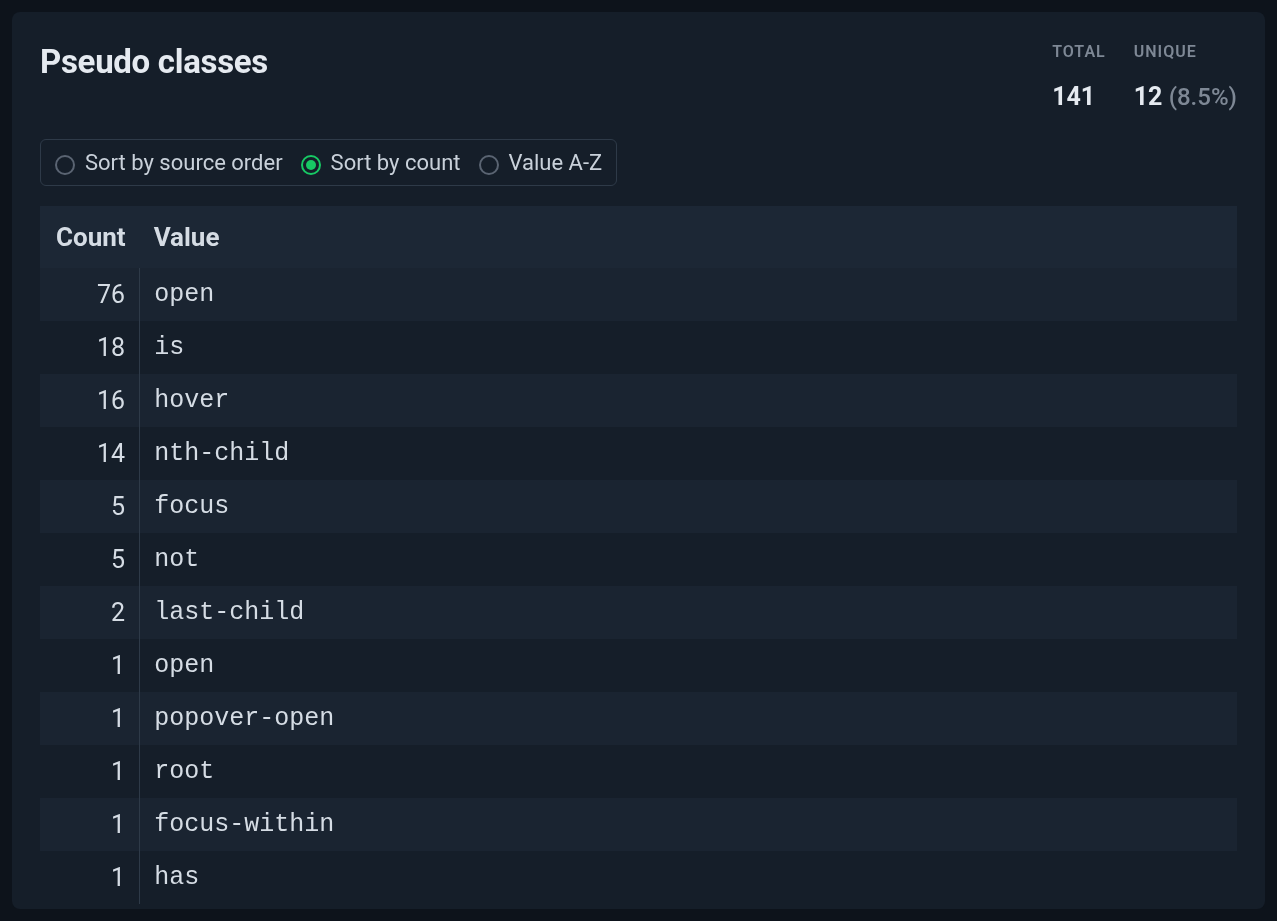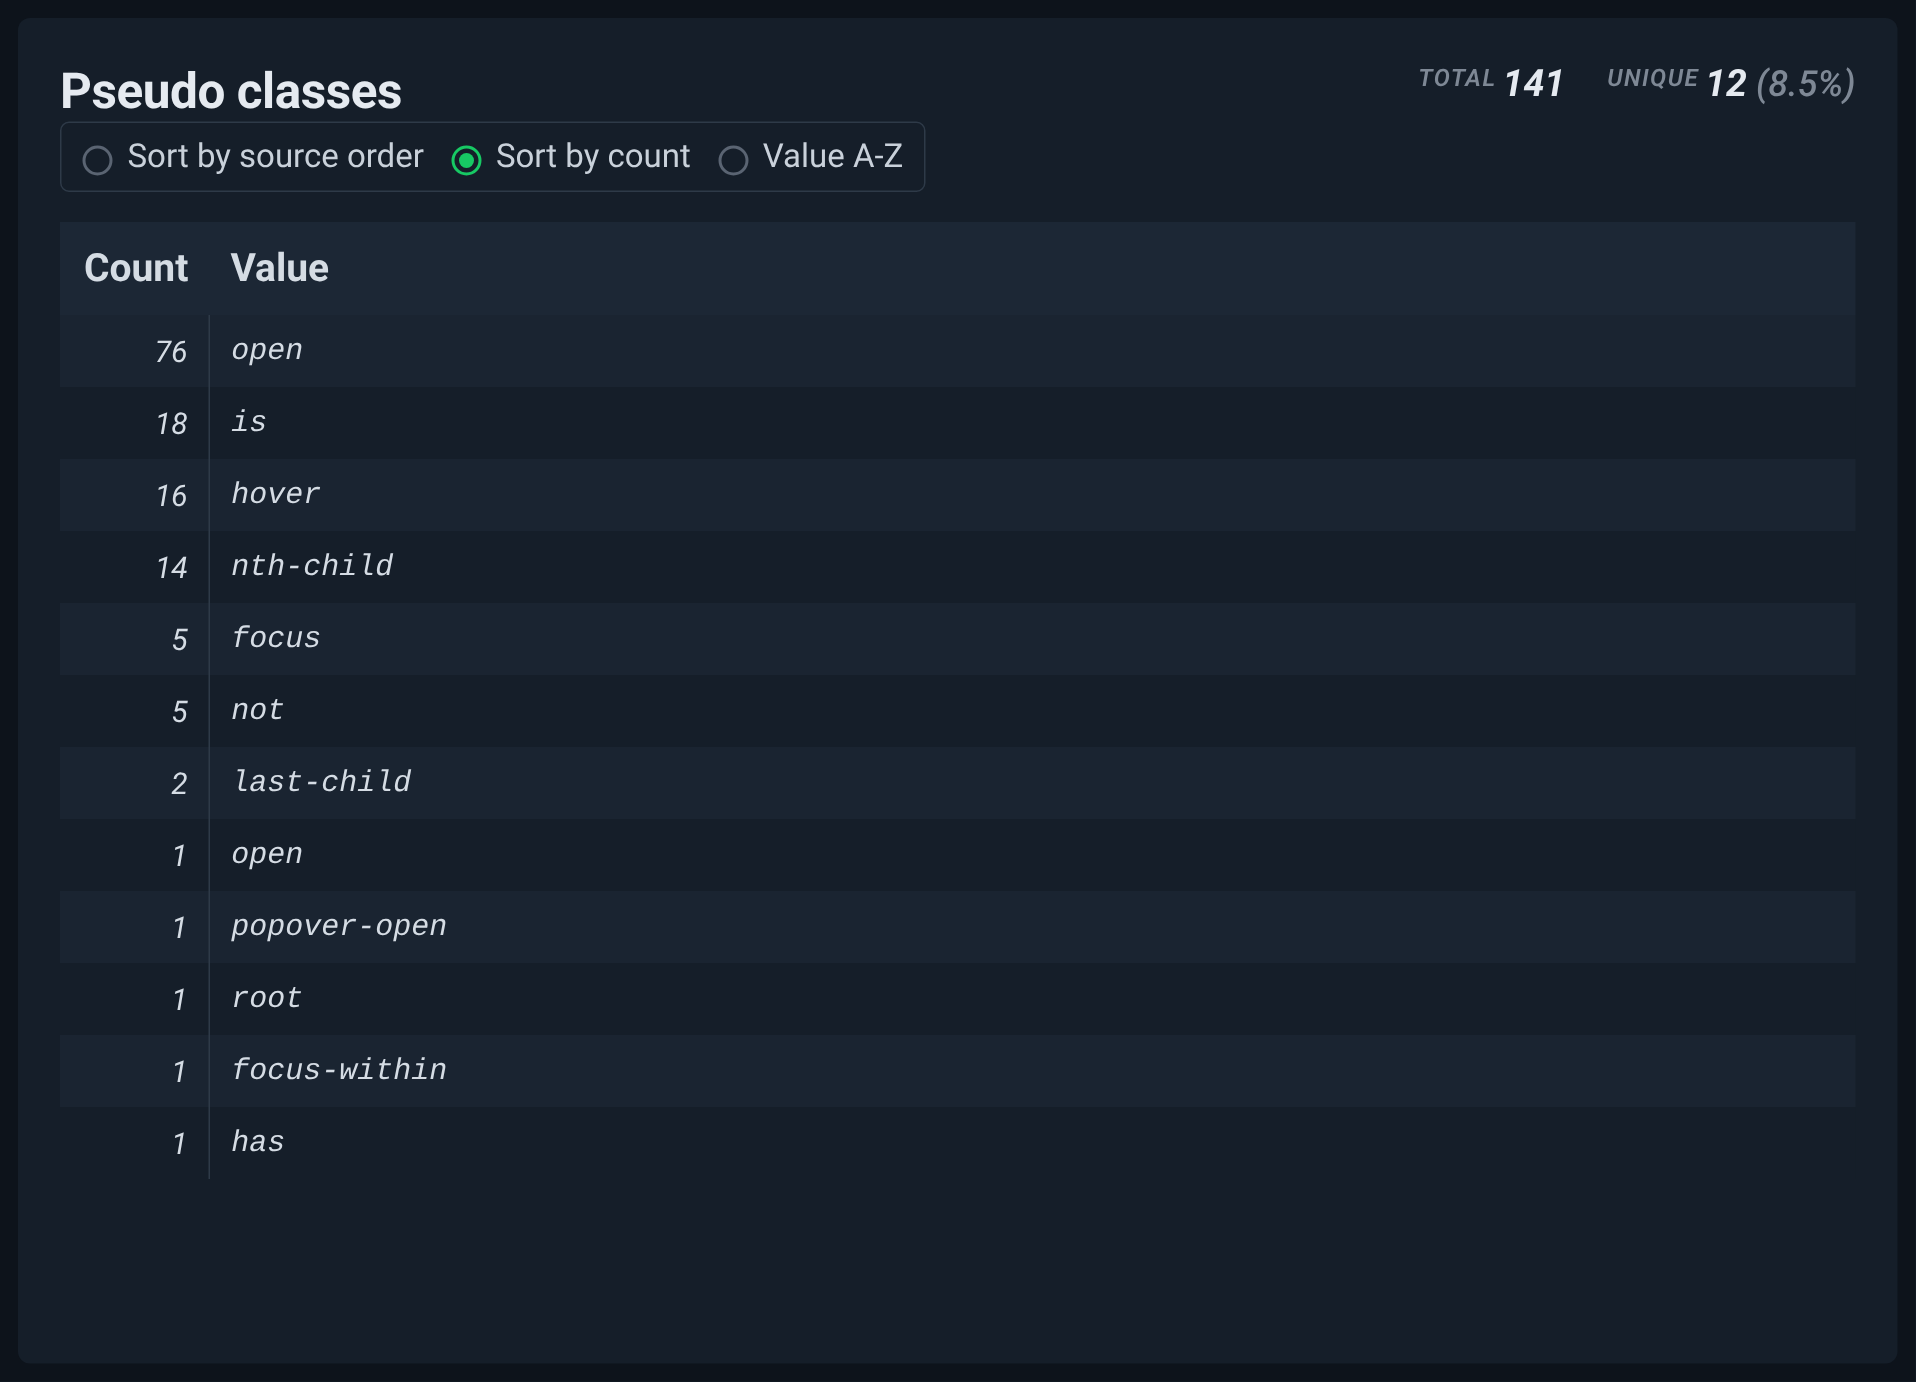--- a/index.html
+++ b/index.html
@@ -18,37 +18,37 @@
   .panel {
     background: #151e29;
     border-radius: 8px;
     padding: 30px 28px 40px 28px;
     height: 100%;
   }
   .header {
     display: flex;
     justify-content: space-between;
     align-items: flex-start;
+    margin-bottom: 28px;
   }
   .title {
     font-size: 33px;
     font-weight: 700;
     color: #e5eaf0;
     letter-spacing: -0.3px;
   }
   .stats {
     display: flex;
     gap: 28px;
     align-items: flex-start;
   }
   .stat {
     display: flex;
-    flex-direction: row;
-    gap: 4px;
-    font-style: italic;
+    flex-direction: column;
+    gap: 21px;
   }
   .stat-label {
     font-size: 16px;
     font-weight: 600;
     color: #7e8895;
     letter-spacing: 1px;
   }
   .stat-value {
     font-size: 25px;
     font-weight: 700;
@@ -116,24 +116,23 @@
     text-align: left;
     padding-left: 16px;
   }
   .table tbody tr:nth-child(odd) {
     background: #1a2431;
   }
   .table tbody tr:nth-child(even) {
     background: #151e29;
   }
   .table td {
-    font-size: 20px;
+    font-size: 25px;
     padding: 12px 14px;
     color: #d5dce4;
-    font-style: italic;
   }
   .table td.count-cell {
     text-align: right;
     width: 95px;
     padding-right: 14px;
     font-variant-numeric: tabular-nums;
     border-right: 1px solid #2e3a48;
     color: #d5dce4;
   }
   .table td.value-cell {

